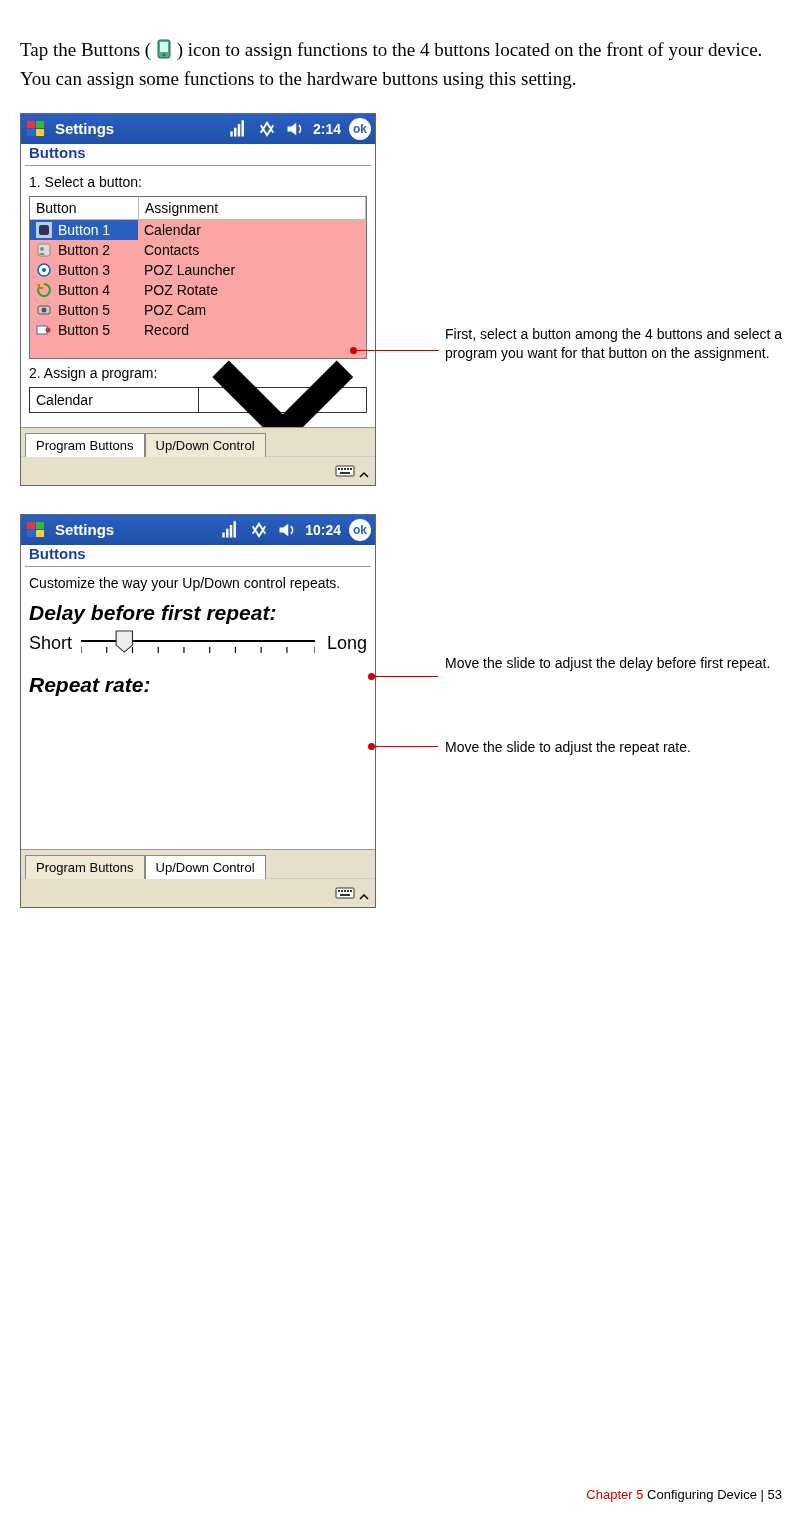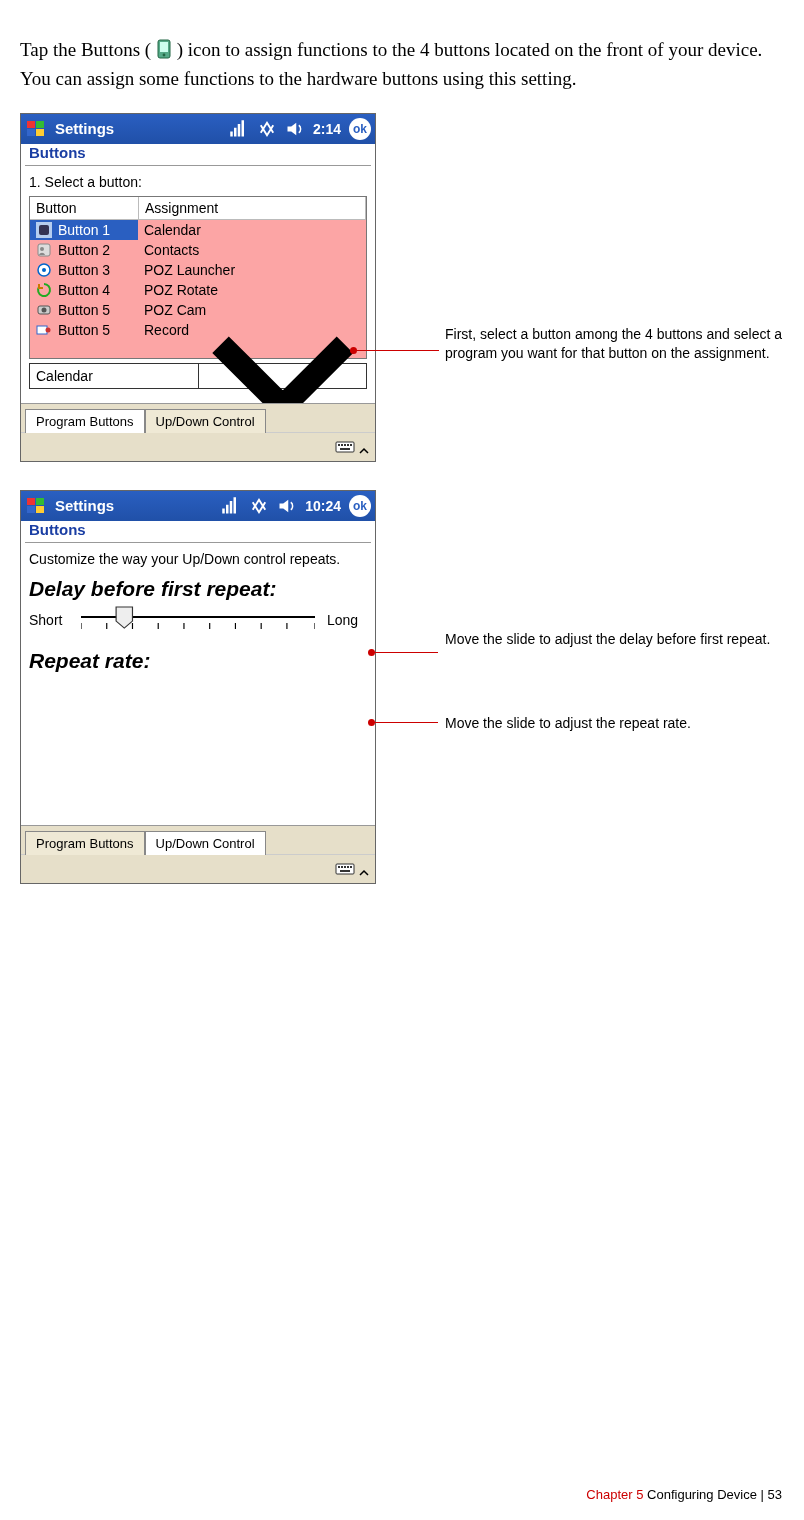--- a/index.html
+++ b/index.html
@@ -40,21 +40,21 @@
   .combo .caret{width:18px;height:100%;display:flex;align-items:center;justify-content:center;border-left:1px solid #333}
 
   .tabbar{display:flex;align-items:flex-end;background:#e6dfc9;border-top:1px solid #999;height:28px;padding:0 4px;gap:0;position:relative}
   .tab{border:1px solid #888;border-bottom:none;background:#efe9d5;font-size:13px;padding:4px 10px;position:relative;top:1px}
   .tab.active{background:#fff}
   .bottombar{display:flex;justify-content:flex-end;align-items:center;background:#e6dfc9;height:28px;padding:0 6px;gap:4px;border-top:1px solid #ccc}
   .kbd{width:20px;height:20px}
   .up-caret{width:10px;height:10px}
 
   .bold-black-italic{font-weight:bold;font-style:italic;font-size:21px;padding:4px 8px 2px}
-  .slider-row{display:flex;align-items:center;padding:2px 8px;font-size:14px;gap:12px}
+  .slider-row{display:flex;align-items:center;padding:2px 8px;font-size:18px;gap:12px}
   .slider-row .lab{width:40px}
   .slider-row .lab.r{width:40px;text-align:left}
   .slider{flex:1;height:30px;position:relative}
 
   
   .annot{position:absolute;font-family:Arial,Helvetica,sans-serif;font-size:14px;line-height:1.35;color:#000}
   .callout{position:absolute;height:1px;background:#c00}
   .callout::before{content:"";position:absolute;left:-5px;top:-3px;width:7px;height:7px;border-radius:50%;background:#c00}
 
   .footer{position:absolute;bottom:18px;right:22px;font-family:Arial,Helvetica,sans-serif;font-size:13px}
@@ -182,20 +182,21 @@
                   <rect x="1" y="4" width="10" height="8" fill="#fff" stroke="#36c"></rect>
                   <circle cx="12" cy="8" r="2.5" fill="#c33"></circle>
                 </svg></span>
               <span>Button 5</span>
             </div>
           <div class="td c2">Record</div>
         </div>
         <div style="height:18px"></div>
       </div>
 
+      <div class="plain">2. Assign a program:</div>
       <div class="combo">
         <span>Calendar</span>
         <span class="caret">
             <svg viewBox="0 0 10 10">
               <path d="M1 3l4 4 4-4" fill="none" stroke="#000" stroke-width="1.5"></path>
             </svg>
           </span>
       </div>
       <div style="height:10px"></div>
 

